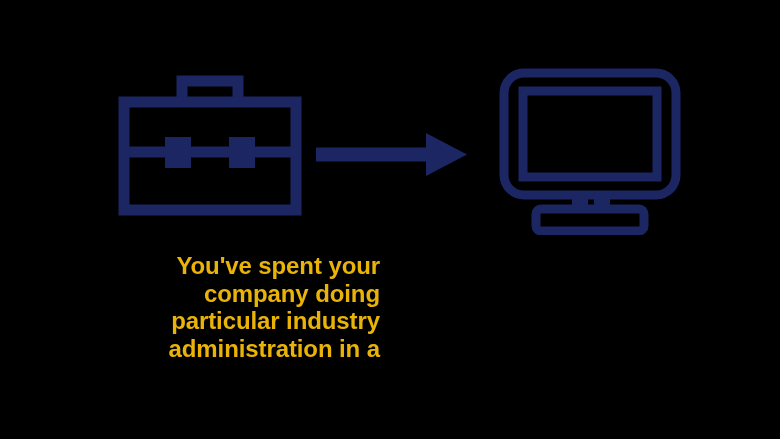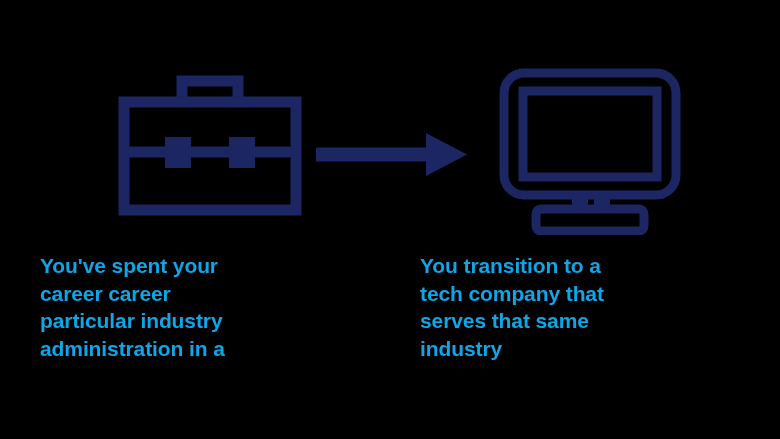--- a/index.html
+++ b/index.html
@@ -38,23 +38,23 @@
     display: flex;
     align-items: center;
     justify-content: center;
   }
 
   .caption {
     position: absolute;
     top: 252px;
     left: 0;
     width: 340px;
-    text-align: left;
-    color: #0ea5e9;
-    font-size: 21px;
+    text-align: right;
+    color: #eab308;
+    font-size: 24px;
     font-weight: 700;
     line-height: 27.5px;
     letter-spacing: -0.1px;
   }
   .caption .line { display: block; white-space: nowrap; }
 
   
   .arrow-wrap {
     position: absolute;
     left: 310px;
@@ -80,21 +80,21 @@
         <line x1="14" y1="77" x2="186" y2="77" stroke="#1B2663" stroke-width="11"></line>
 
         <rect x="55" y="62" width="26" height="31" fill="#1B2663"></rect>
 
         <rect x="119" y="62" width="26" height="31" fill="#1B2663"></rect>
       </svg>
     </div>
 
     <div class="caption">
       <span class="line">You've spent your</span>
-      <span class="line">career career</span>
+      <span class="line">company doing</span>
       <span class="line">particular industry</span>
       <span class="line">administration in a</span>
     </div>
   </div>
 
   <div class="arrow-wrap">
     <svg width="160" height="46" viewBox="0 0 160 46">
       <rect x="6" y="15.5" width="114" height="14" fill="#1B2663"></rect>
       <path d="M116 1 L157 22.5 L116 44 Z" fill="#1B2663"></path>
     </svg>
@@ -109,21 +109,15 @@
 
         <rect x="33" y="26" width="134" height="86" fill="none" stroke="#1B2663" stroke-width="9"></rect>
 
         <rect x="82" y="130" width="16" height="16" fill="#1B2663"></rect>
         <rect x="104" y="130" width="16" height="16" fill="#1B2663"></rect>
 
         <rect x="46" y="144" width="108" height="22" rx="5" ry="5" fill="none" stroke="#1B2663" stroke-width="9"></rect>
       </svg>
     </div>
 
-    <div class="caption">
-      <span class="line">You transition to a</span>
-      <span class="line">tech company that</span>
-      <span class="line">serves that same</span>
-      <span class="line">industry</span>
-    </div>
   </div>
 
 </div>
 
 </body></html>

